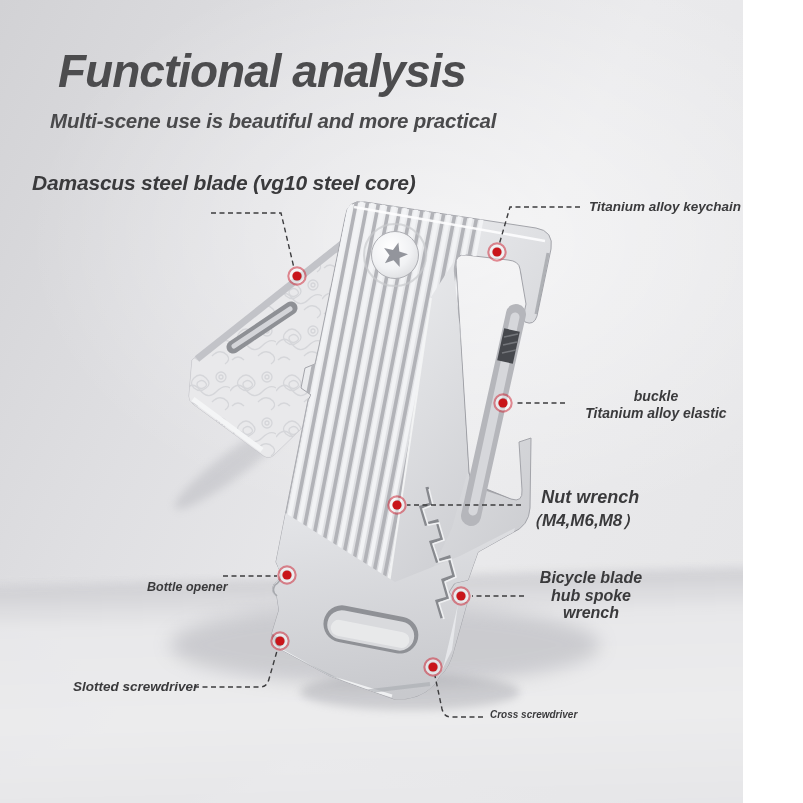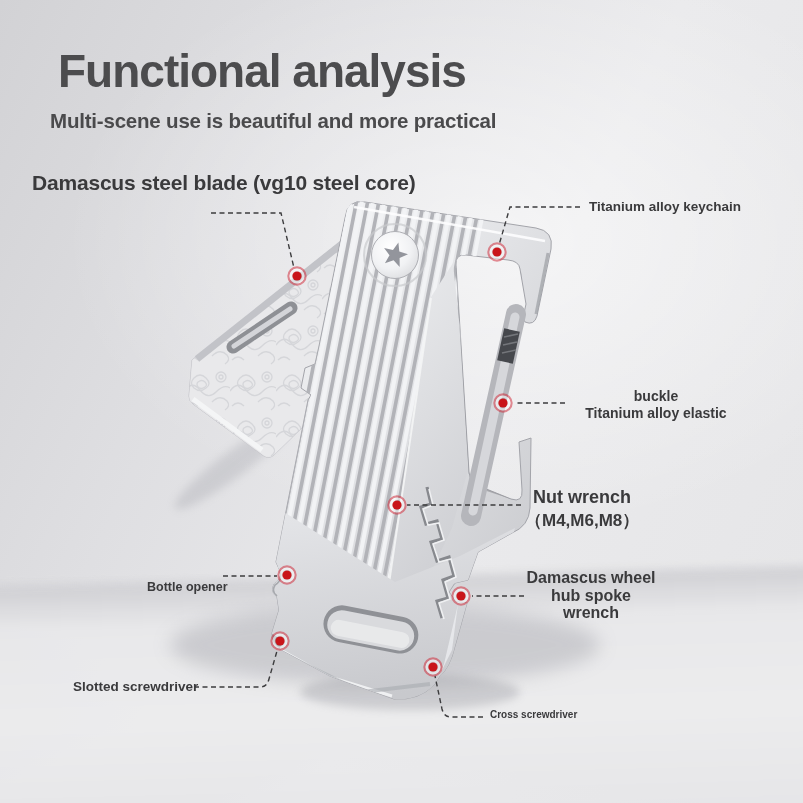--- a/index.html
+++ b/index.html
@@ -1,19 +1,20 @@
 <!DOCTYPE html>
 <html><head>
 <meta charset="utf-8">
 <style>
   html,body{margin:0;padding:0;}
   #canvas{
-    position:relative;width:803px;height:803px;overflow:hidden;
+    position:relative;width:743px;height:803px;overflow:hidden;
     font-family:"Liberation Sans","DejaVu Sans",sans-serif;
     background:#fca5a5;
+    font-style:italic;
   }
   .bg{
     position:absolute;inset:0;
     background:
       radial-gradient(ellipse 620px 420px at 62% 30%, rgba(255,255,255,.55), rgba(255,255,255,0) 70%),
       linear-gradient(115deg,#d2d2d5 0%,#dfdfe2 30%,#eaeaec 58%,#e5e5e7 100%);
   }
   .floor{
     position:absolute;top:576px;left:-30px;width:880px;height:280px;
     background:linear-gradient(to bottom,#cdcdd1 0%,#e9e9eb 16%,#ededee 50%,#e4e4e7 100%);
@@ -28,21 +29,21 @@
     font-size:46px;font-weight:800;letter-spacing:-1px;color:#4c4c4e;
   }
   .subtitle{
     position:absolute;left:50px;top:109px;
     font-size:20.5px;font-weight:700;letter-spacing:-0.2px;color:#4a4a4c;
   }
   .lbl-blade{left:32px;top:171px;font-size:21px;letter-spacing:-0.2px;text-align:center;}
   .lbl-keychain{left:589px;top:199px;font-size:13.5px;}
   .lbl-buckle{left:575px;top:388px;width:162px;font-size:14px;line-height:17px;text-align:center;white-space:normal;}
   .lbl-nut{left:525px;top:486px;font-size:17px;line-height:23px;}
-  .lbl-nut .l1{font-size:18px;margin-left:8px;}
+  .lbl-nut .l1{font-size:18px;margin-left:8px;text-align:right;}
   .lbl-bottle{left:147px;top:568px;font-size:12.5px;margin-top:12px;}
   .lbl-bicycle{left:512px;top:569px;width:158px;font-size:16px;line-height:17.5px;text-align:center;white-space:normal;}
   .lbl-slotted{left:73px;top:679px;font-size:13.5px;}
   .lbl-cross{left:490px;top:709px;font-size:10px;}
 </style>
 </head>
 <body>
 
 <div id="canvas">
   <div class="bg"></div>
@@ -260,20 +261,20 @@
   </div>
 
   <div class="lbl lbl-nut">
     <div class="l1">Nut wrench</div>
     <div>（M4,M6,M8）</div>
   </div>
 
   <div class="lbl lbl-bottle">Bottle opener</div>
 
   <div class="lbl lbl-bicycle">
-    <div>Damascus wheel</div>
+    <div>Bicycle blade</div>
     <div>hub spoke</div>
     <div>wrench</div>
   </div>
 
   <div class="lbl lbl-slotted">Slotted screwdriver</div>
   <div class="lbl lbl-cross">Cross screwdriver</div>
 </div>
 
 </body></html>

